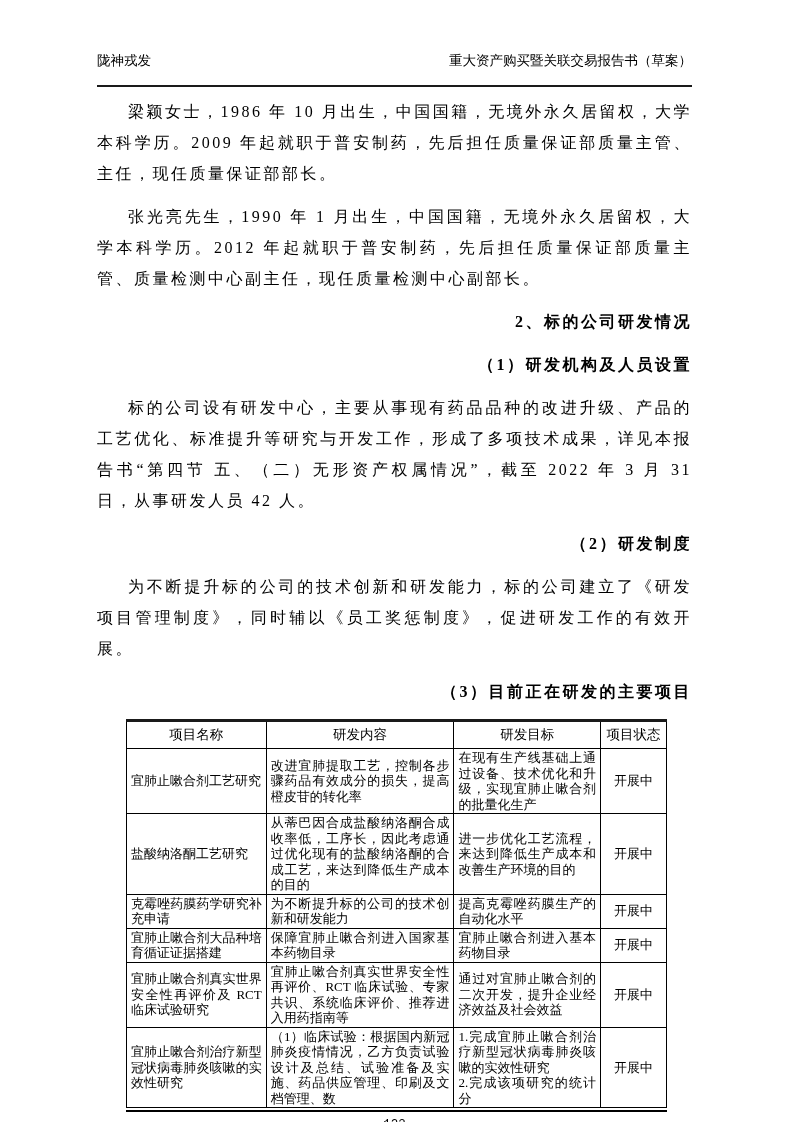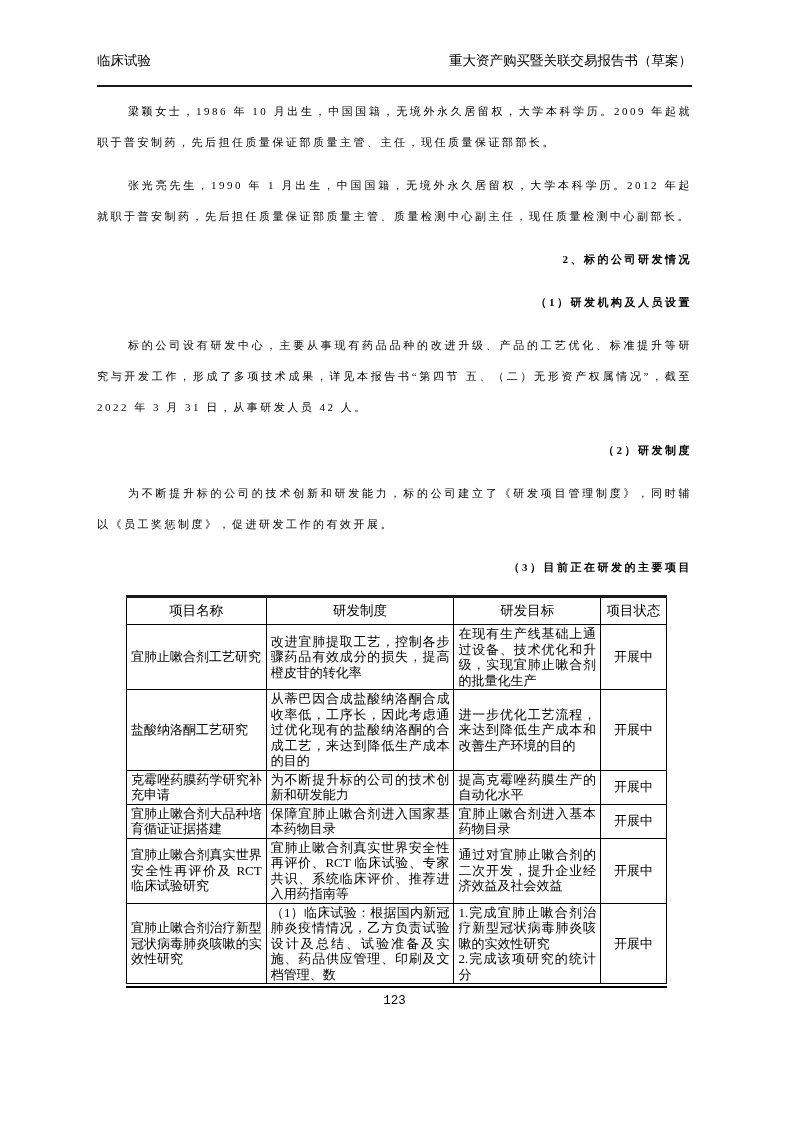--- a/index.html
+++ b/index.html
@@ -19,21 +19,21 @@
     justify-content: space-between;
     align-items: flex-end;
     font-size: 13.5px;
     line-height: 18px;
     padding-bottom: 15px;
     border-bottom: 2px solid #1a1a1a;
   }
   
   .doc-body { padding-top: 9px; }
   .para, .heading {
-    font-size: 11px;
+    font-size: 16px;
     line-height: 31px;
     letter-spacing: 2.5px;
     text-align: justify;
     text-indent: 31px;
     margin-bottom: 12px;
   }
   .heading { text-align: right; font-weight: bold; }
   
   .table-wrap {
     width: 541px;
@@ -73,21 +73,21 @@
     margin-top: 6px;
     font-family: Liberation Mono, monospace;
   }
 </style>
 </head>
 <body>
 
 <div class="page">
 
   <div class="doc-header">
-    <span>临床试验</span>
+    <span>陇神戎发</span>
     <span>重大资产购买暨关联交易报告书（草案）</span>
   </div>
 
   <div class="doc-body">
     <p class="para">梁颖女士，1986 年 10 月出生，中国国籍，无境外永久居留权，大学本科学历。2009 年起就职于普安制药，先后担任质量保证部质量主管、主任，现任质量保证部部长。</p>
     <p class="para">张光亮先生，1990 年 1 月出生，中国国籍，无境外永久居留权，大学本科学历。2012 年起就职于普安制药，先后担任质量保证部质量主管、质量检测中心副主任，现任质量检测中心副部长。</p>
     <p class="heading">2、标的公司研发情况</p>
     <p class="heading">（1）研发机构及人员设置</p>
     <p class="para">标的公司设有研发中心，主要从事现有药品品种的改进升级、产品的工艺优化、标准提升等研究与开发工作，形成了多项技术成果，详见本报告书“第四节 五、（二）无形资产权属情况”，截至 2022 年 3 月 31 日，从事研发人员 42 人。</p>
     <p class="heading">（2）研发制度</p>
@@ -98,21 +98,21 @@
       <table class="rd">
         <colgroup>
           <col style="width:140px">
             <col style="width:188px">
             <col style="width:147px">
             <col style="width:66px">
         </colgroup>
         <thead>
           <tr>
             <th>项目名称</th>
-            <th>研发制度</th>
+            <th>研发内容</th>
             <th>研发目标</th>
             <th>项目状态</th>
           </tr>
         </thead>
         <tbody>
           <tr>
             <td>宜肺止嗽合剂工艺研究</td>
             <td>改进宜肺提取工艺，控制各步骤药品有效成分的损失，提高橙皮苷的转化率</td>
             <td class="goal">在现有生产线基础上通过设备、技术优化和升级，实现宜肺止嗽合剂的批量化生产</td>
             <td class="status">开展中</td>

